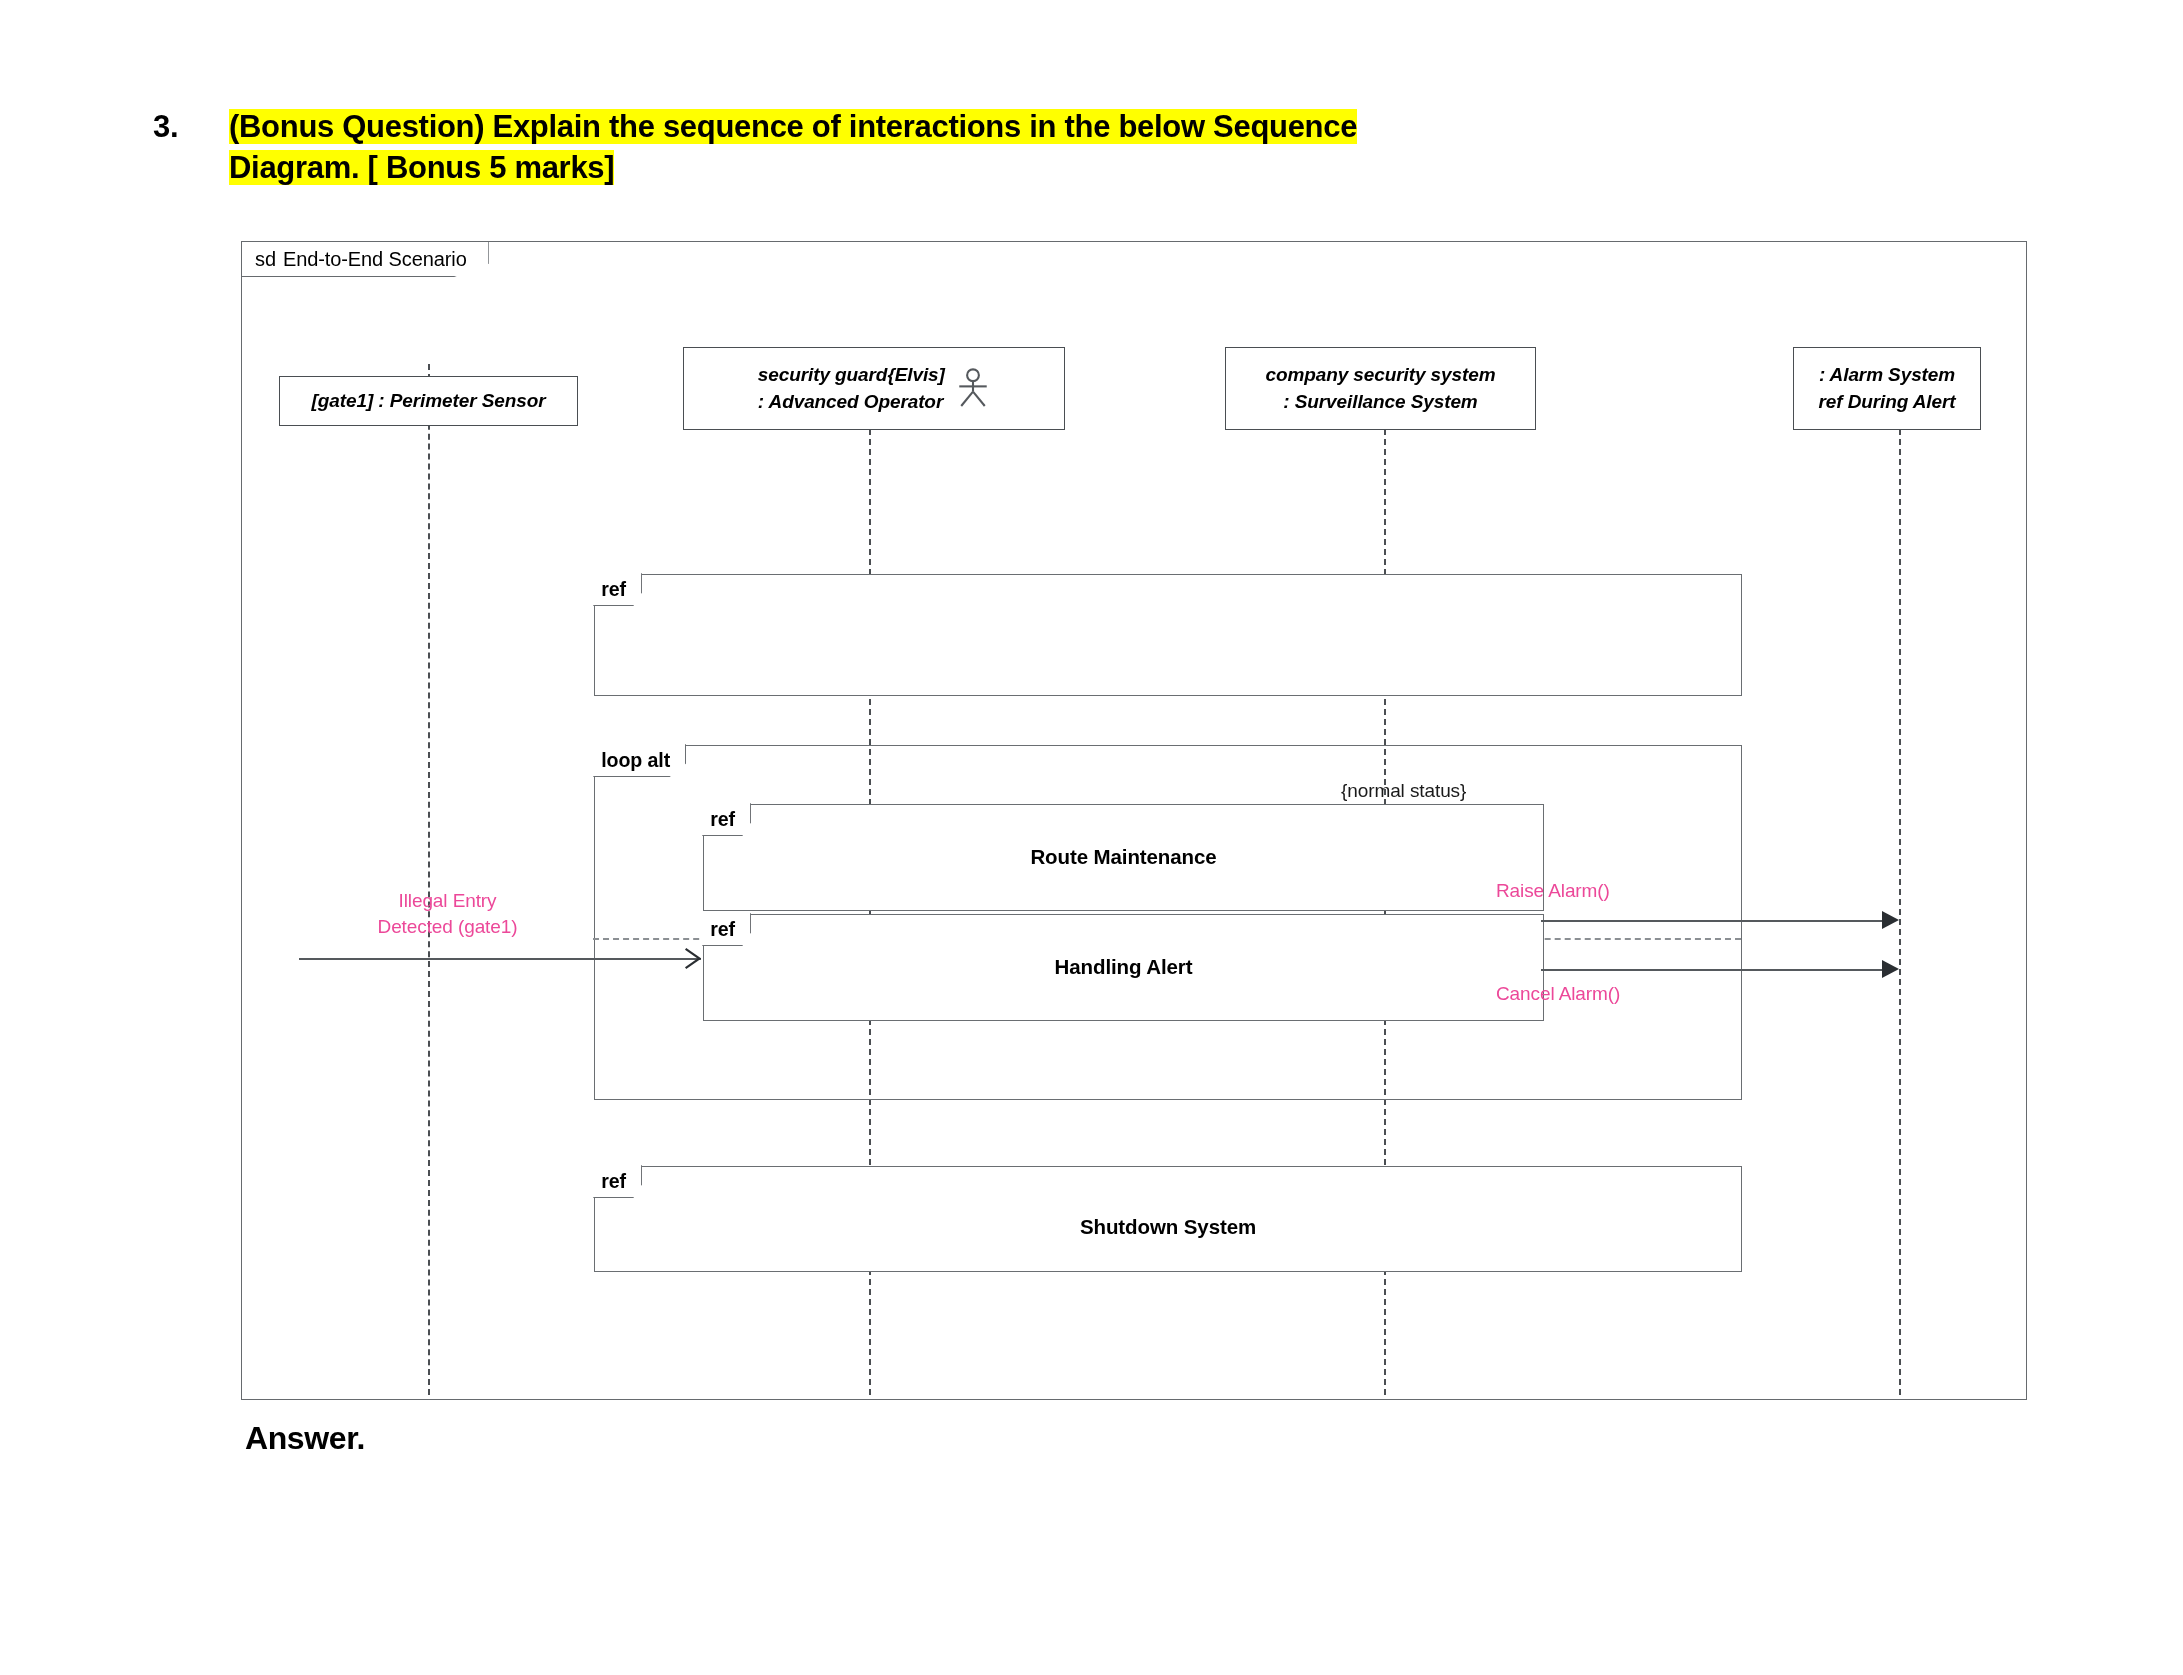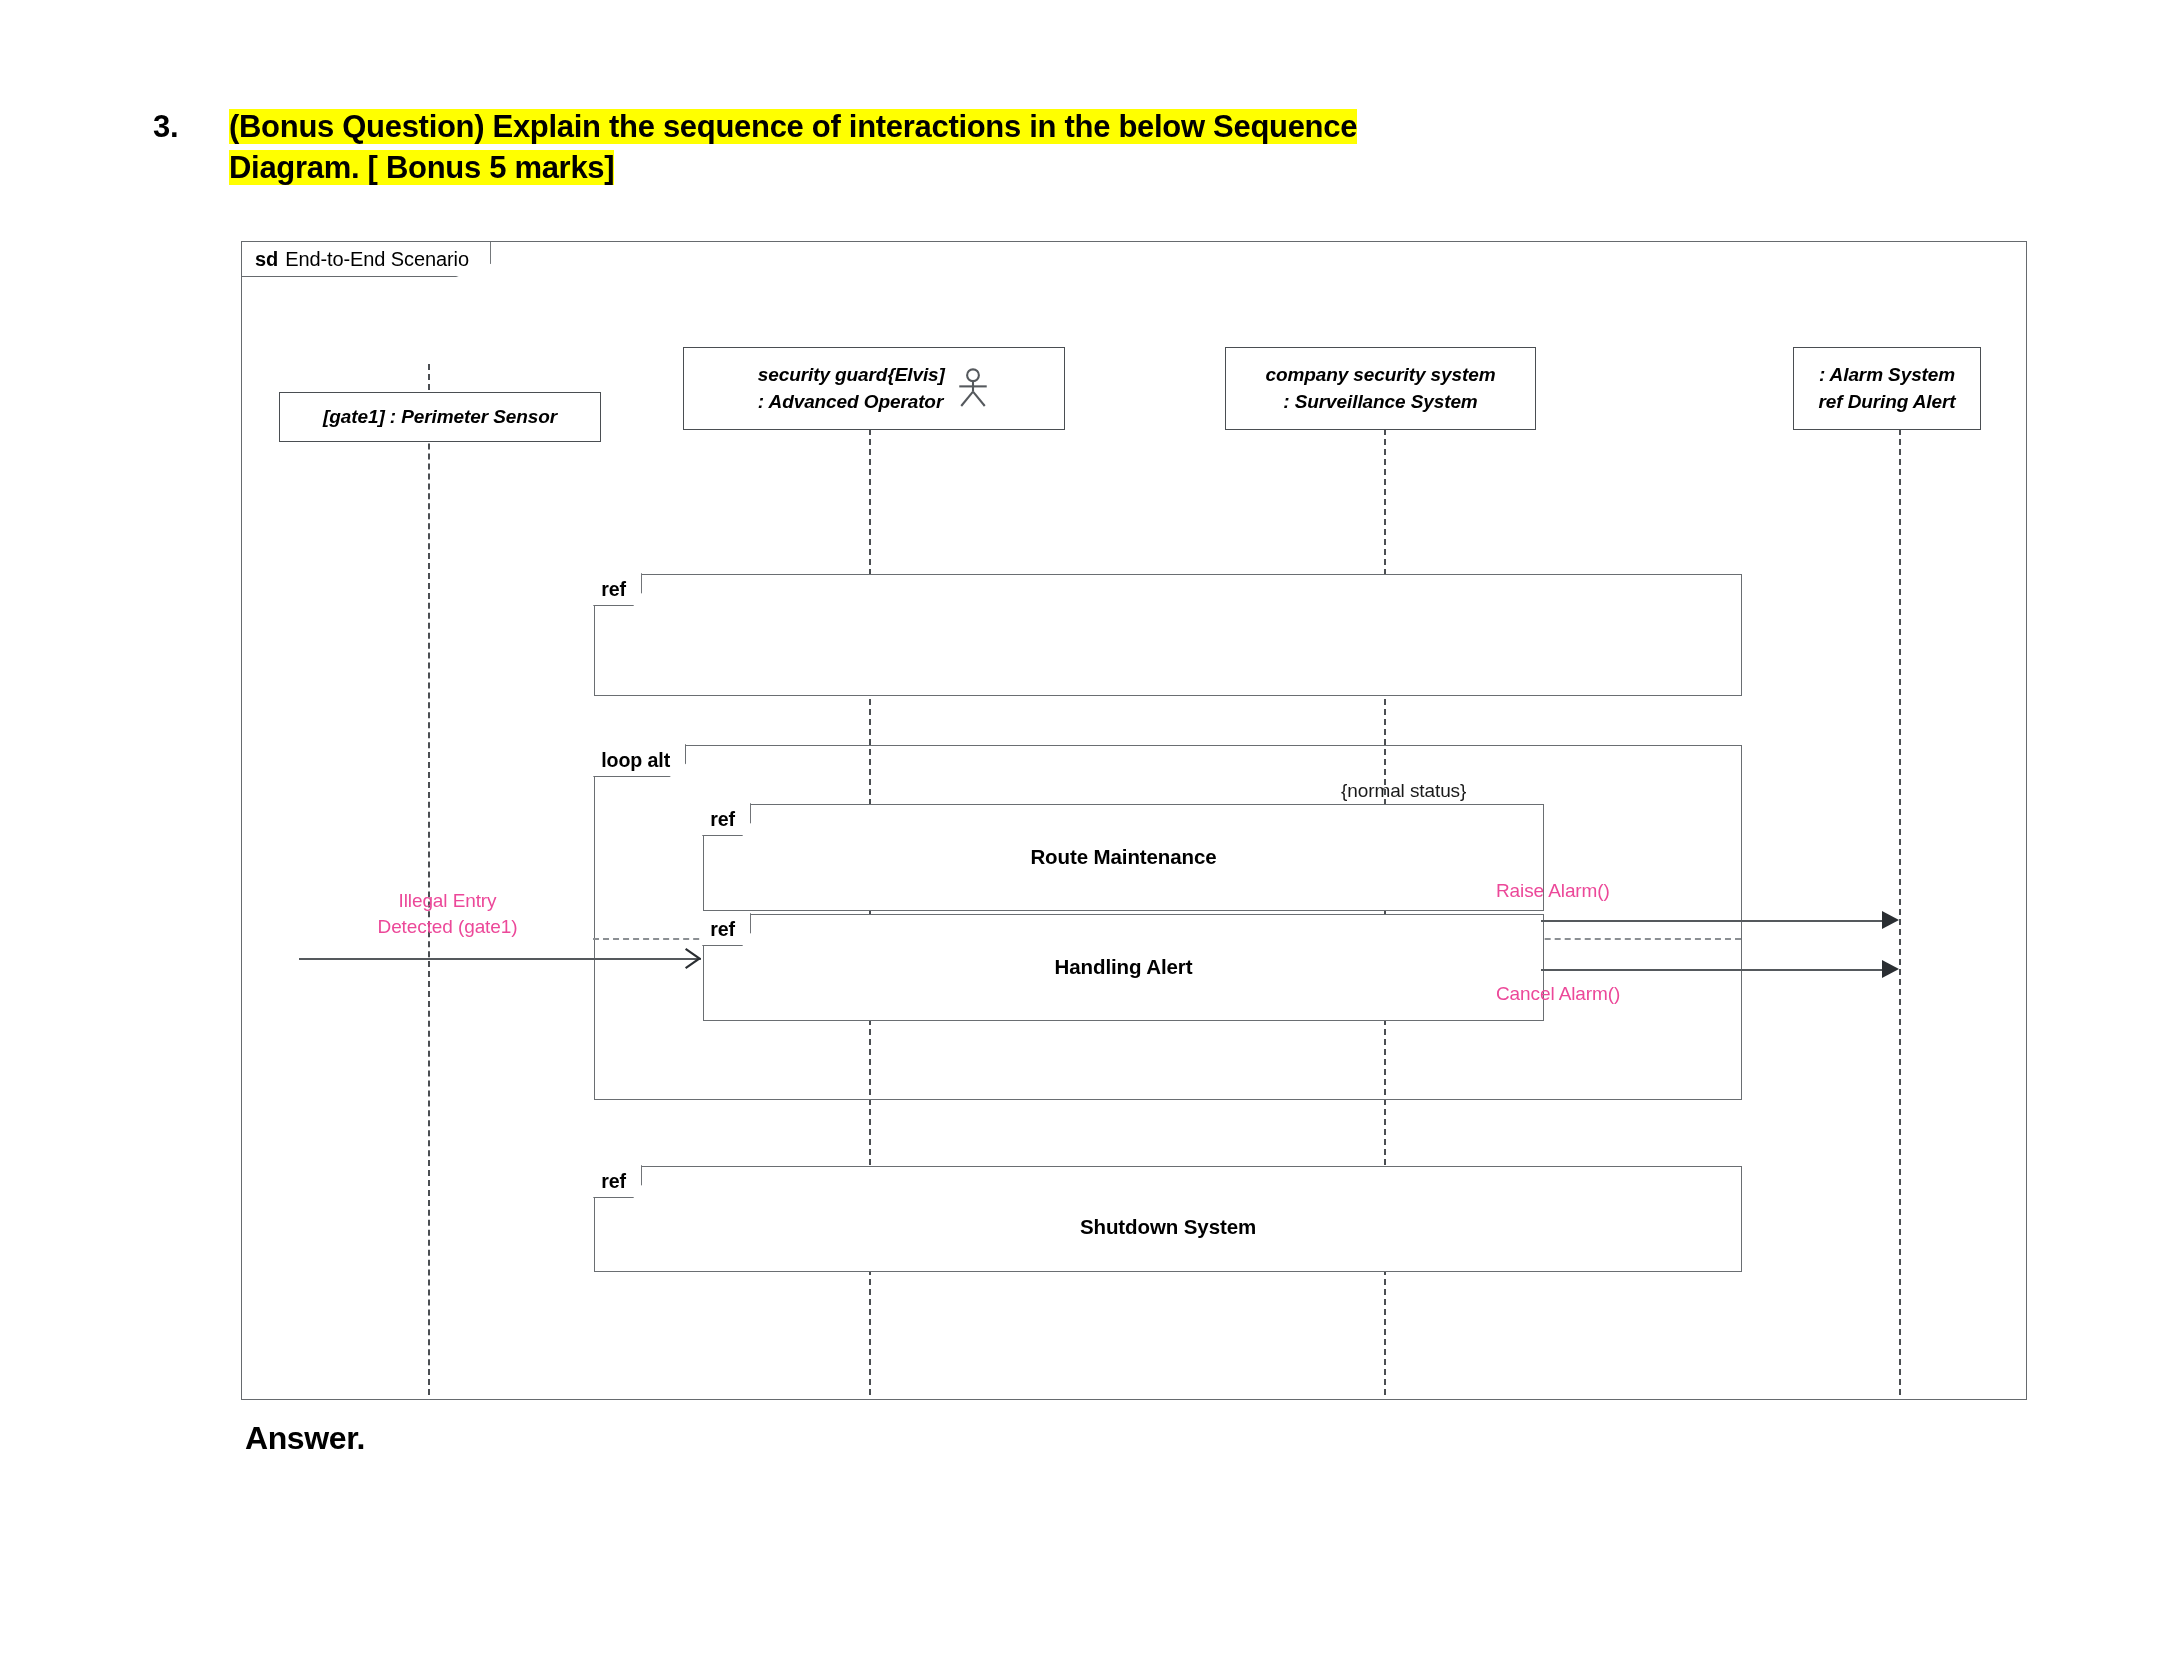--- a/index.html
+++ b/index.html
@@ -81,21 +81,21 @@
     align-items: center;
     border-right: 1.7px solid #666a6e;
     border-bottom: 1.7px solid #666a6e;
     box-sizing: border-box;
     background: #ffffff;
     font-size: 20px;
     letter-spacing: -0.1px;
     clip-path: polygon(0 0, 100% 0, 100% 62%, 86% 100%, 0 100%);
   }
   #sd-frame-label .kw {
-    font-weight: bold;
+    font-weight: normal;
     margin-right: 7px;
   }
 
   
   .lifeline-line {
     position: absolute;
     width: 0;
     border-left: 2.2px dashed #4a4e52;
   }
 
@@ -227,21 +227,21 @@
   <div id="sd-frame-label">
     <span class="kw">sd</span>
     <span>End-to-End Scenario</span>
   </div>
 
   <div class="lifeline-line" style="left:186px;  top:122px; height:1031px;"></div>
   <div class="lifeline-line" style="left:627px; top:127px; height:1026px;"></div>
   <div class="lifeline-line" style="left:1142px; top:127px; height:1026px;"></div>
   <div class="lifeline-line" style="left:1657px; top:127px; height:1026px;"></div>
 
-  <div class="lifeline-head" style="left:37px; top:150px; width:322px; height:50px;">
+  <div class="lifeline-head" style="left:37px; top:134px; width:299px; height:50px;">
     <div class="lh-text">[gate1] : Perimeter Sensor</div>
   </div>
 
   <div class="lifeline-head with-actor" style="left:441px; top:105px; width:382px; height:83px;">
     <div class="lh-text">security guard{Elvis]
 : Advanced Operator</div>
     <svg class="actor-icon" viewBox="0 0 52 64" xmlns="http://www.w3.org/2000/svg">
       <circle cx="26" cy="11" r="9" fill="none" stroke="#55595d" stroke-width="3.2"></circle>
       <line x1="26" y1="20" x2="26" y2="36" stroke="#55595d" stroke-width="3.2"></line>
       <line x1="5" y1="28" x2="47" y2="28" stroke="#55595d" stroke-width="3.2"></line>

